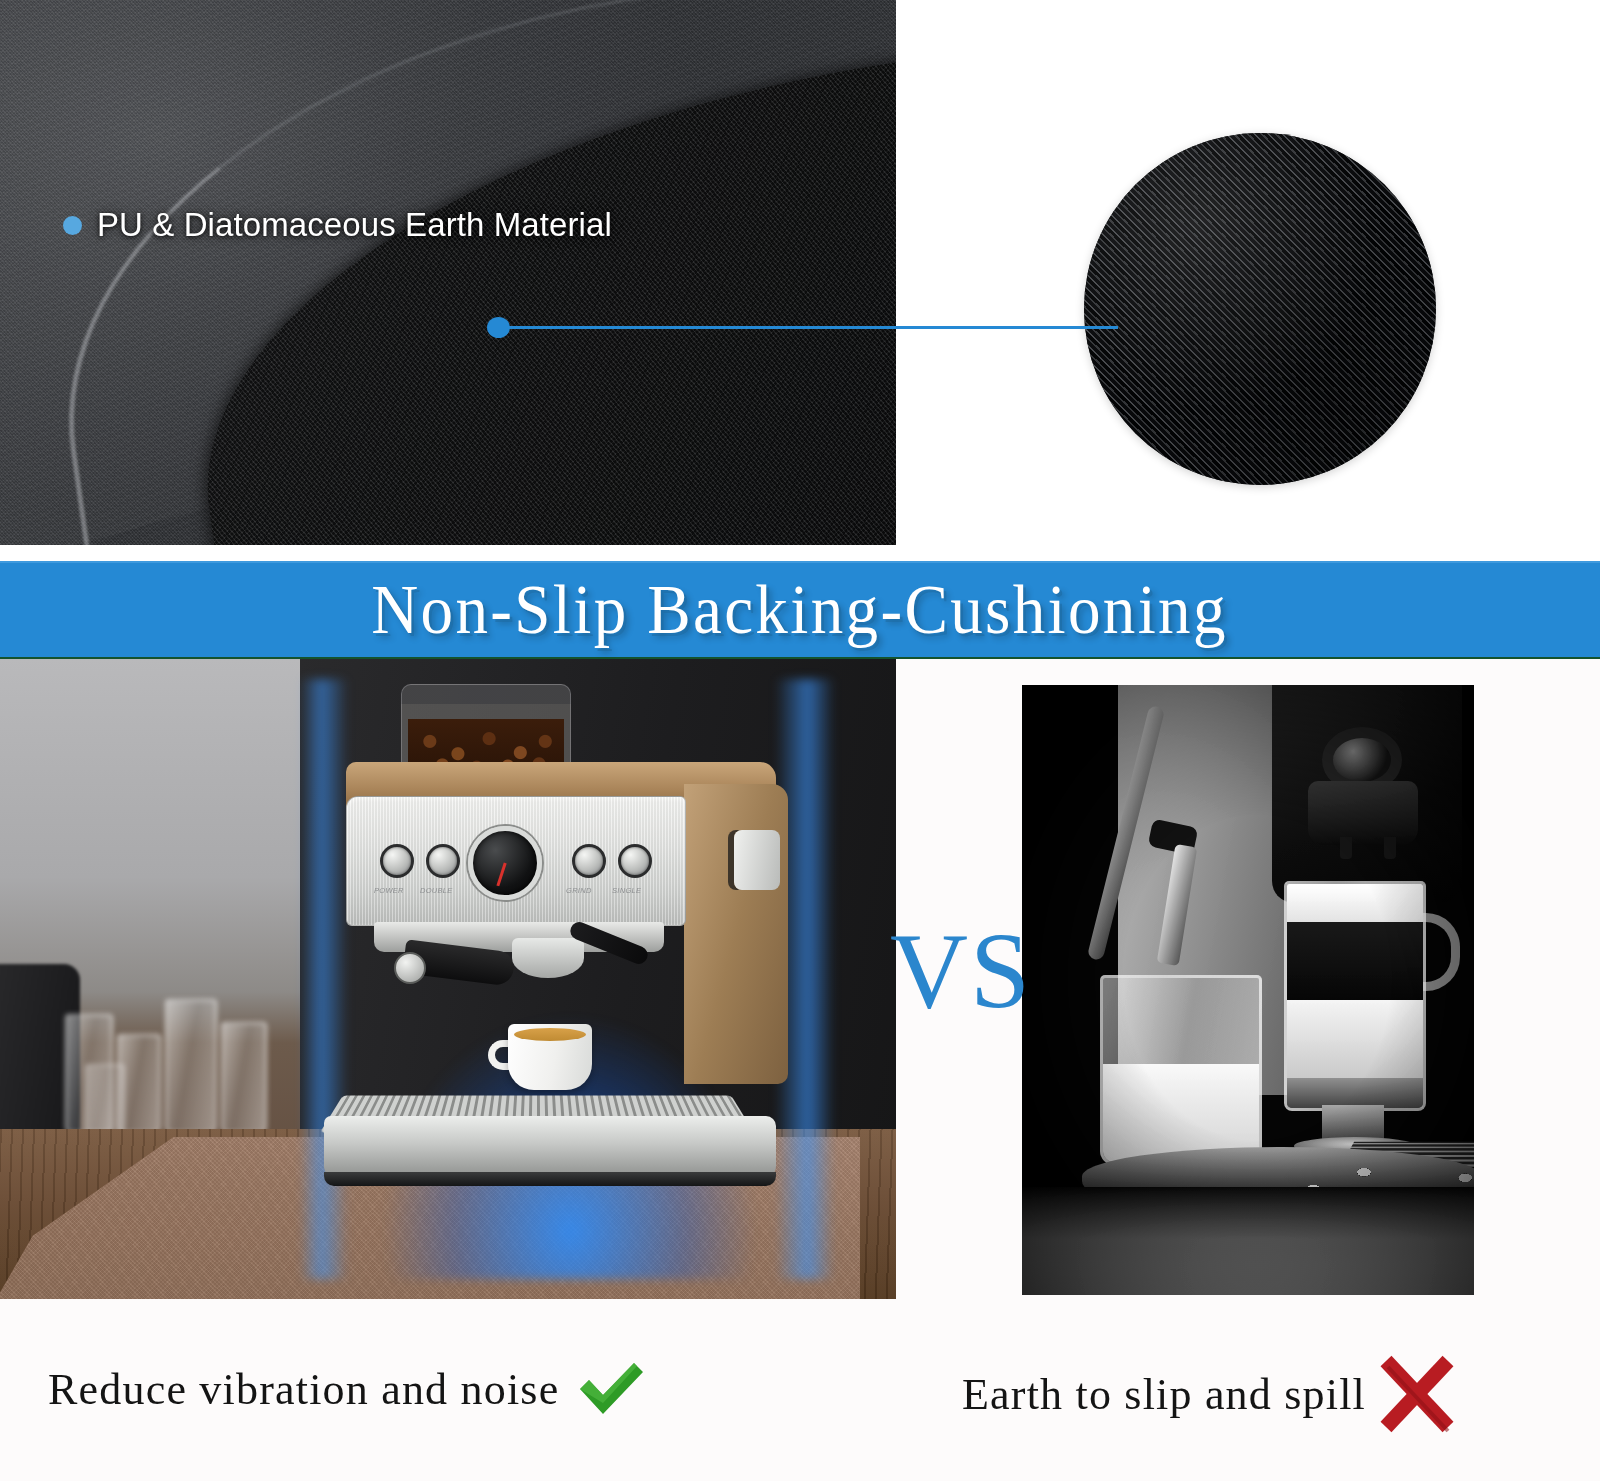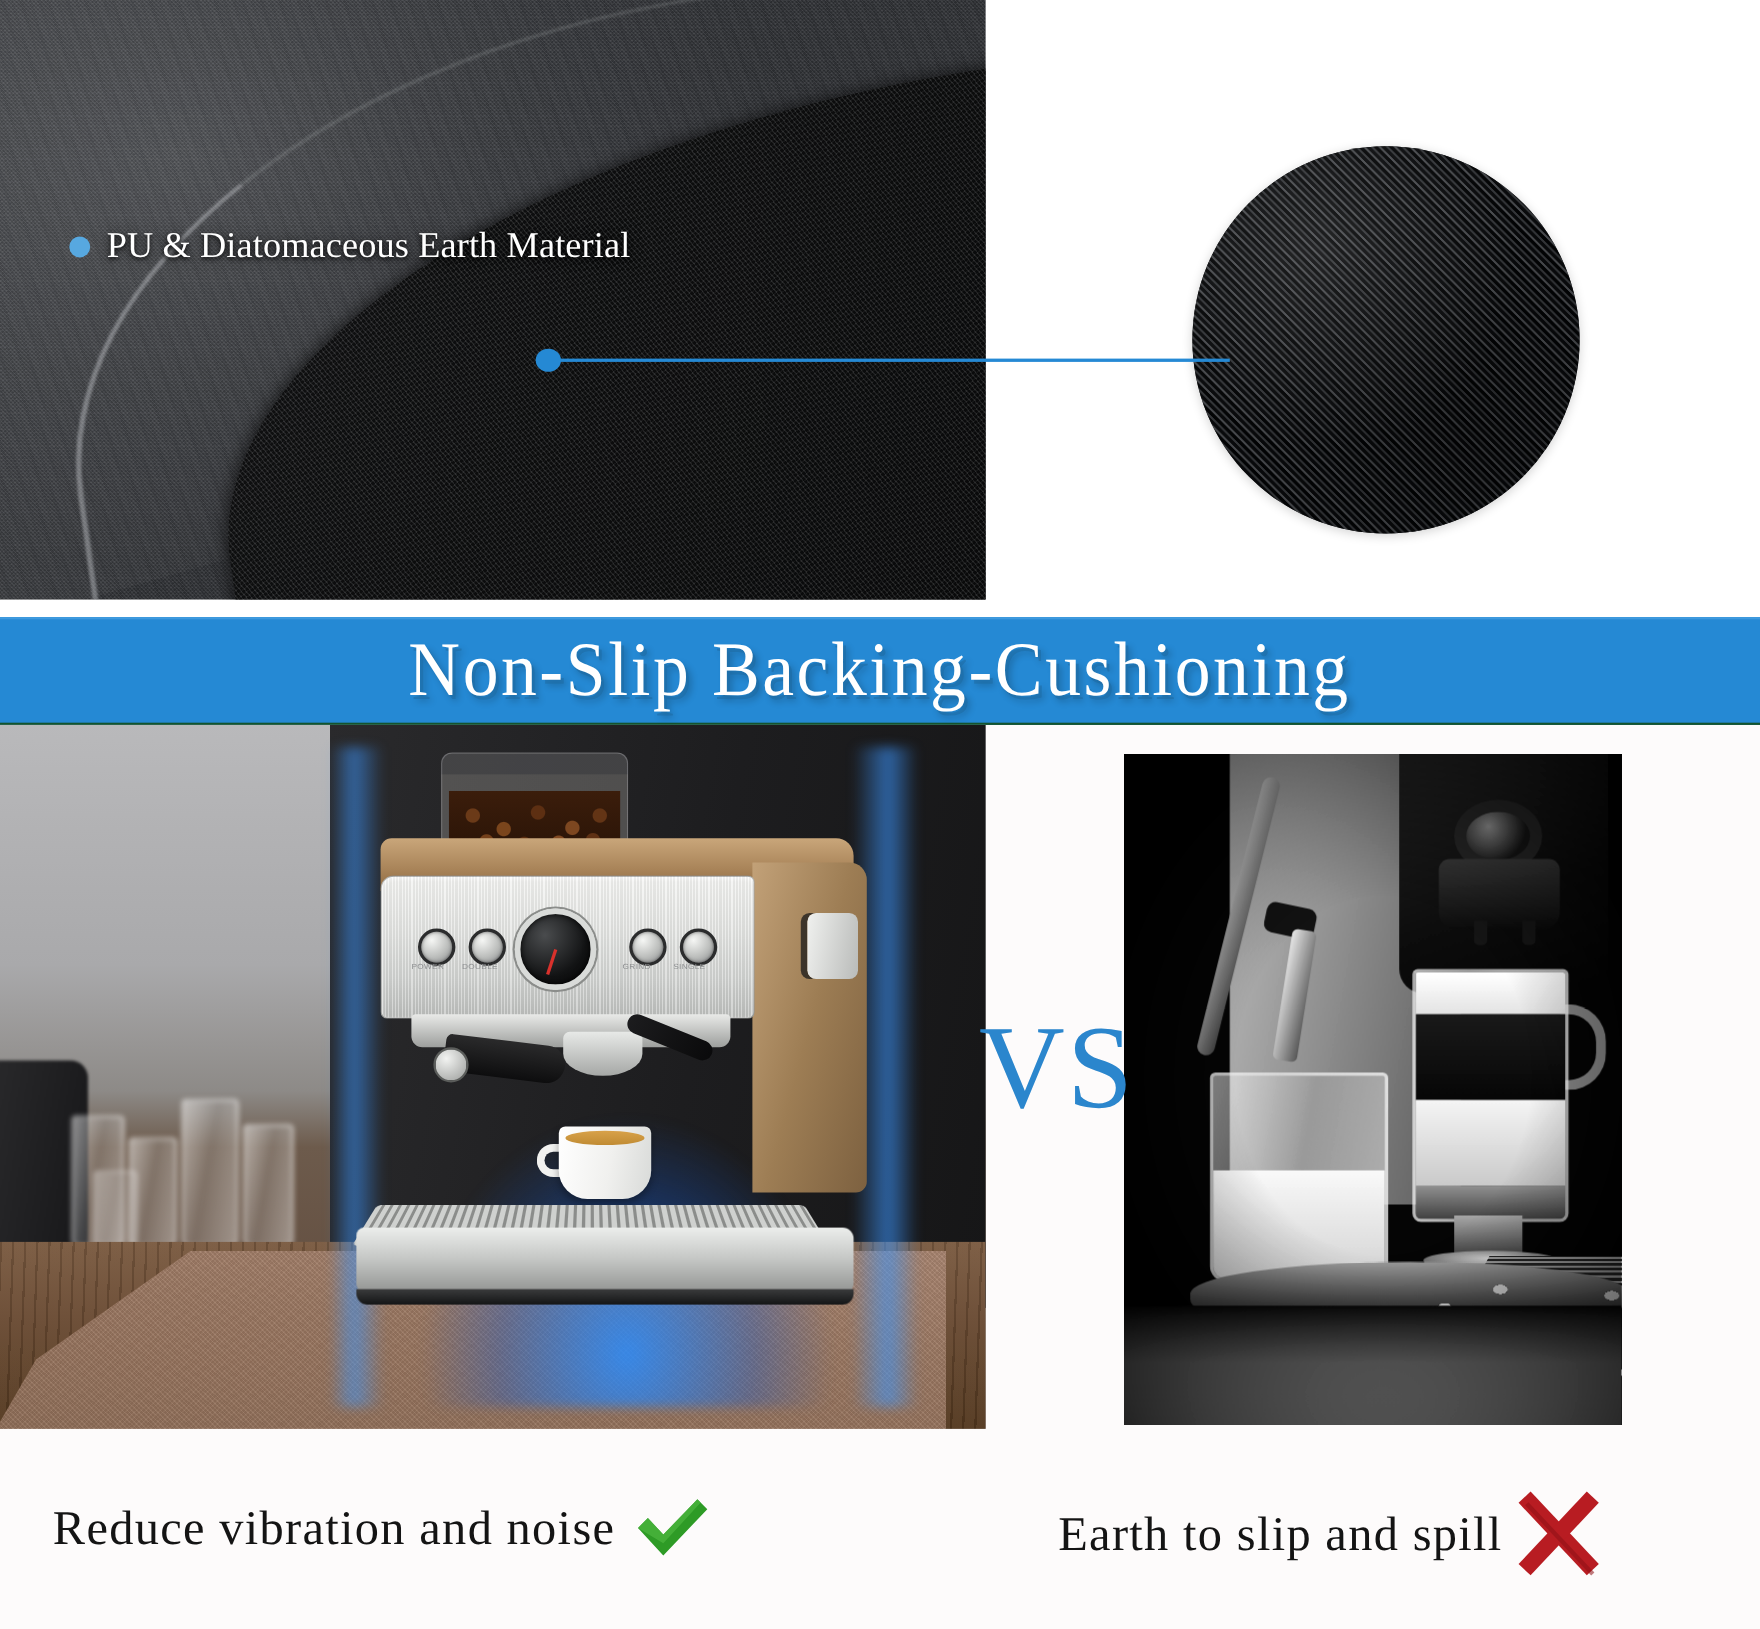--- a/index.html
+++ b/index.html
@@ -19,21 +19,20 @@
     height: 1481px;
     background: #fdfbfb;
   }
 
   
   .top-section {
     position: absolute;
     left: 0; top: 0;
     width: 1600px; height: 561px;
     background: #ffffff;
-    font-family: Liberation Serif, serif;
   }
 
   
   .pu-photo {
     position: absolute;
     left: 0; top: 0;
     width: 896px; height: 545px;
     overflow: hidden;
     background:
       radial-gradient(ellipse 60% 70% at 18% 25%, #4a4c50 0%, #3c3e42 45%, #303236 100%);
@@ -350,25 +349,26 @@
     border-radius: 50%;
     background: radial-gradient(circle at 34% 28%, #f5f6f4 0%, #bdbfbd 55%, #86888a 100%);
     border: 3px solid #2b2c2d;
     box-shadow: inset 0 0 3px rgba(0,0,0,.5);
   }
   .btn-1 { left: 64px; }
   .btn-2 { left: 110px; }
   .btn-3 { left: 256px; }
   .btn-4 { left: 302px; }
   .btn-lbl {
-    position: absolute; top: 190px;
+    position: absolute; top: 202px;
     font-size: 7.5px;
     color: #8e9092;
     letter-spacing: .3px;
     transform: scaleY(.9);
+    font-style: italic;
   }
   .lbl-1 { left: 58px; }
   .lbl-2 { left: 104px; }
   .lbl-3 { left: 250px; }
   .lbl-4 { left: 296px; }
   .group-head {
     position: absolute; left: 58px; top: 238px;
     width: 290px; height: 30px;
     background: linear-gradient(180deg, #e9eae8, #9d9f9d);
     border-radius: 4px 4px 10px 10px;

